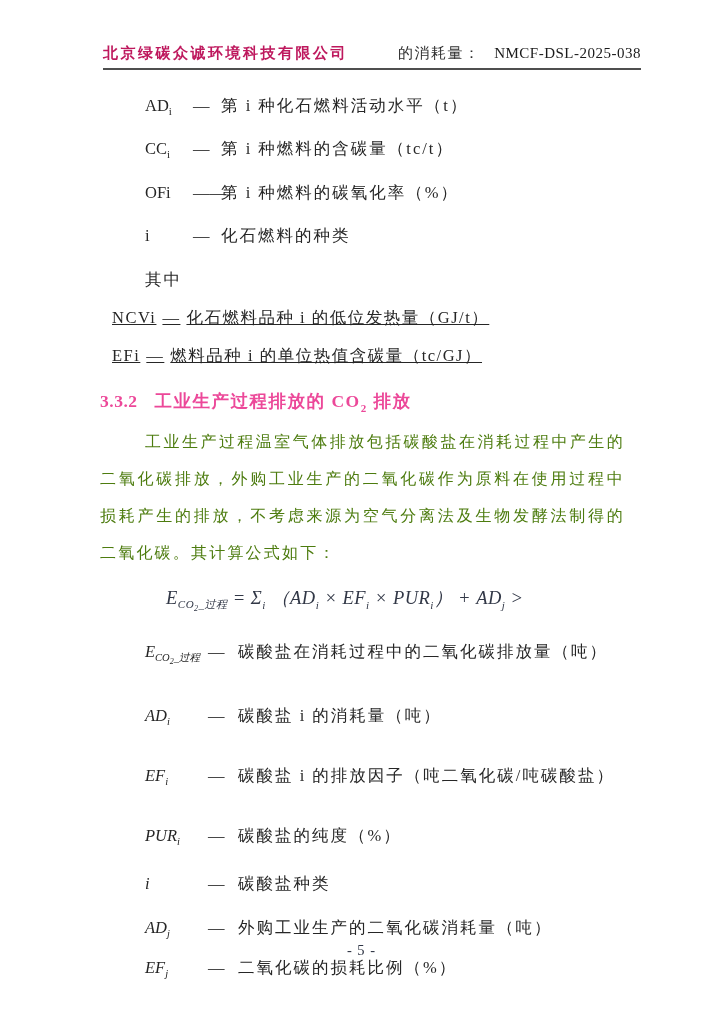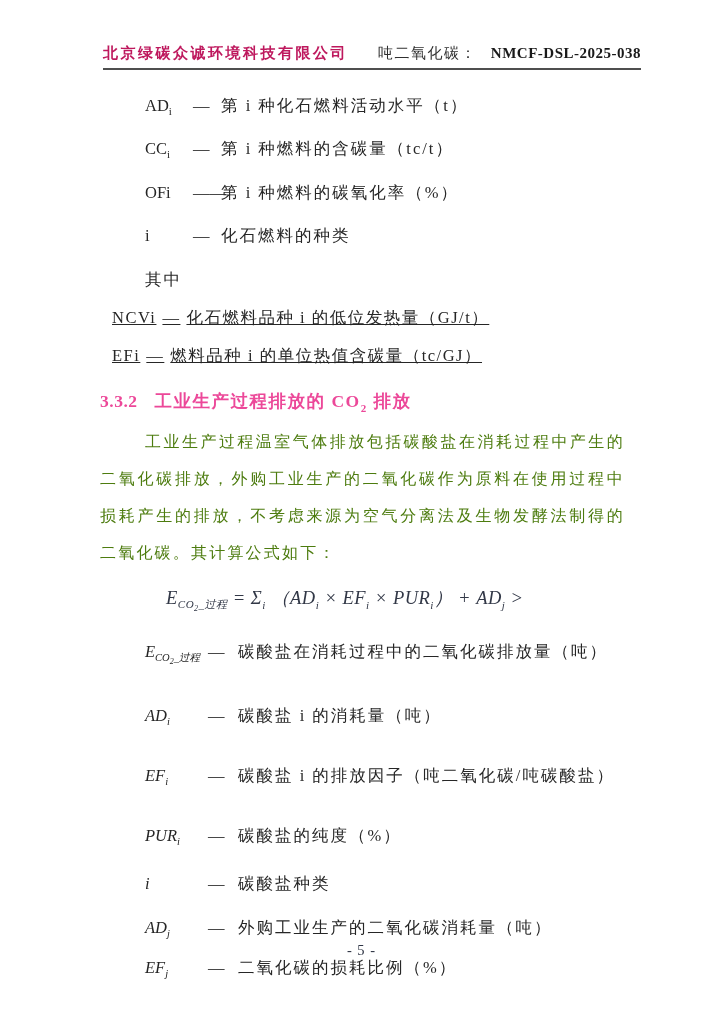--- a/index.html
+++ b/index.html
@@ -14,21 +14,21 @@
   }
   
   .doc-header{
     display:flex;justify-content:space-between;align-items:flex-end;
     margin-left:3px;margin-right:-16px;
     padding-bottom:5px;border-bottom:2px solid #4f4f4f;
   }
   .company{font-size:15px;letter-spacing:2.5px;color:#be185d;font-weight:bold;}
   .archive{font-size:15px;color:#2f2f2f;}
   .archive-label{letter-spacing:1.5px;margin-right:10px;}
-  .archive-no{font-weight:bold;color:#1a1a1a;letter-spacing:0.5px;}
+  .archive-no{font-weight:normal;color:#1a1a1a;letter-spacing:0.5px;}
   
   .defs1{margin:24px 0 0 45px;}
   .def-row{display:flex;align-items:baseline;font-size:16.5px;line-height:23px;margin-bottom:14px;}
   .defs1 .def-term{width:48px;flex-shrink:0;}
   .defs1 .def-dash{width:28px;flex-shrink:0;}
   .def-term sub{font-size:11px;}
   .def-text{letter-spacing:2px;white-space:nowrap;}
   .wherein{margin:16px 0 0 45px;font-size:16.5px;letter-spacing:2px;}
   
   .formula1{
@@ -75,21 +75,21 @@
   }
 </style>
 </head>
 <body>
 
 <div class="page">
 
   <div class="doc-header">
     <span class="company">北京绿碳众诚环境科技有限公司</span>
     <span class="archive">
-      <span class="archive-label">吨二氧化碳：</span>
+      <span class="archive-label">的消耗量：</span>
       <span class="archive-no">NMCF-DSL-2025-038</span>
     </span>
   </div>
 
   <div class="defs1">
     <div class="def-row">
       <span class="def-term"><span>AD</span><sub>i</sub></span>
       <span class="def-dash">—</span>
       <span class="def-text">第 i 种化石燃料活动水平（t）</span>
     </div>

